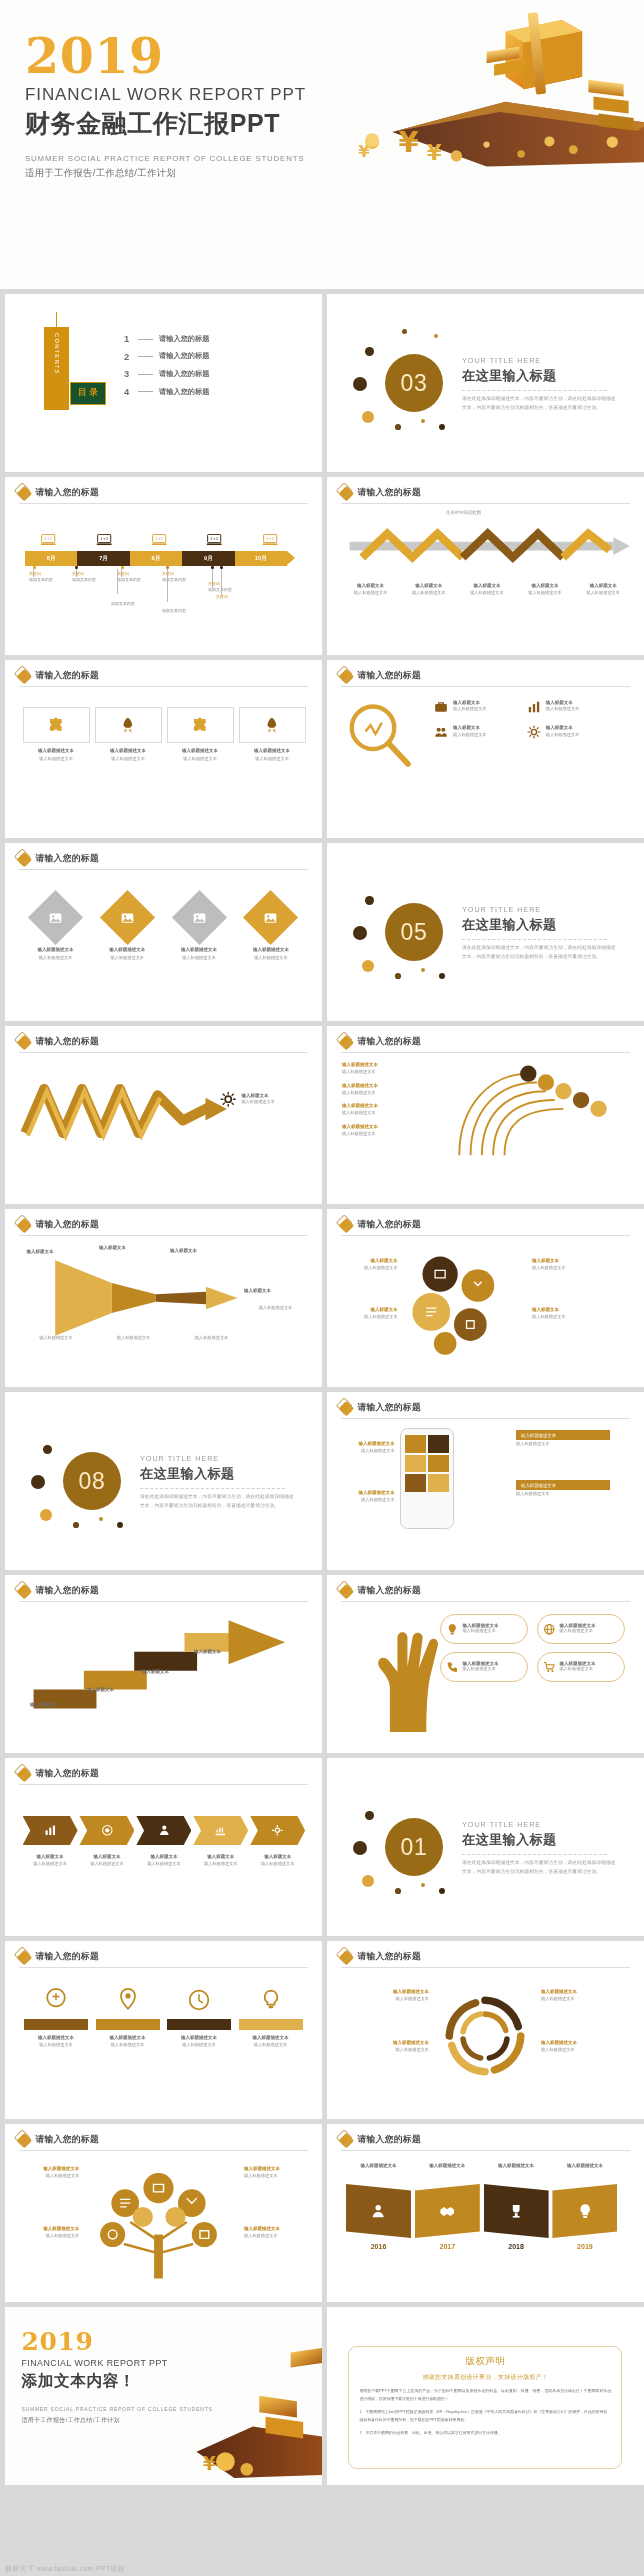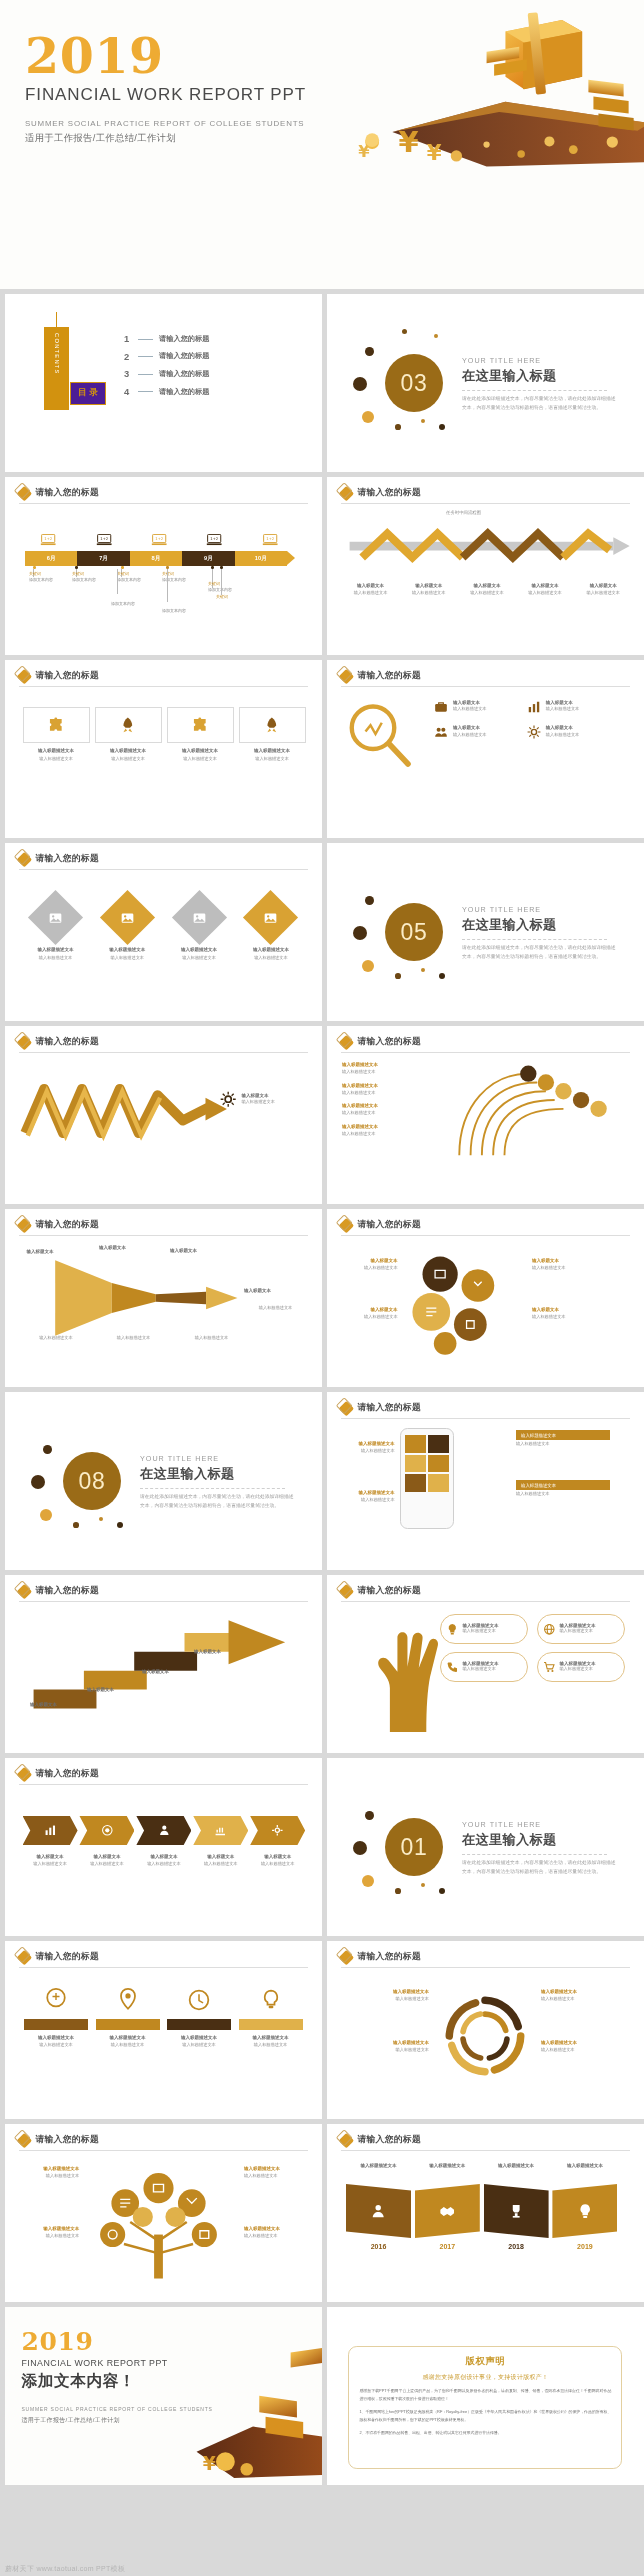--- a/index.html
+++ b/index.html
@@ -48,21 +48,21 @@
   .sec-zh { font-size:13.2px; font-weight:700; color:#4a4a4a; margin-top:1.9px; letter-spacing:0.3px;}
   .sec-dash { width:145px; border-top:0.6px dashed #cfcfcf; margin:5px 0 4.4px;}
   .sec-desc { font-size:4.8px; color:#9a9a9a; line-height:1.75; width:154px;}
 
   
   .toc-bar { position:absolute; left:39px; top:33px; width:25px; height:83px; background:#d2920f;}
   .toc-bar span{ display:block; color:#fff; font-size:5.7px; letter-spacing:1.3px;
      writing-mode:vertical-rl; margin:6.3px auto 0; }
   .toc-stem { position:absolute; left:51px; top:17.6px; width:0.6px; height:19px; background:#d2920f;}
   .toc-mu { position:absolute; left:65px; top:88px; width:36px; height:22.6px; border:1.3px solid #d2920f;
-     display:flex; align-items:center; justify-content:center; gap:2.5px; color:#d2920f; font-size:8.8px; font-weight:700; background:#4c1d95;}
+     display:flex; align-items:center; justify-content:center; gap:2.5px; color:#d2920f; font-size:8.8px; font-weight:700; background:#14532d;}
   .toc-list { position:absolute; left:119px; top:36px; }
   .toc-row { display:flex; align-items:center; height:17.6px; gap:6.3px;}
   .toc-num { font-size:9.4px; font-weight:700; color:#6d6d6d; width:7.5px; }
   .toc-line { width:15px; height:0.6px; background:#9fb0bb;}
   .toc-lbl { font-size:7.2px; color:#6b6b6b; font-weight:700;}
   .cap { font-size:4.2px; color:#8c8c8c; text-align:center; line-height:1.5;}
   .cap-t { font-size:4.5px; color:#6d6d6d; font-weight:700; text-align:center;}
 
   
   .tl-bar { position:absolute; left:20px; top:74px; width:270px; height:15px; display:flex;}
@@ -80,21 +80,21 @@
   .thanks .yr { font-size:25px; }
   .thanks .eng1 { font-size:8.8px; letter-spacing:0.5px;}
   .thanks .zh1 { font-size:15.7px;}
   .thanks .eng2 { font-size:5px;}
   .thanks .zh2 { font-size:6px;}
   .thanks-inner { position:absolute; left:16.4px; top:22.6px; z-index:5;}
 
   
   .cr-card { position:absolute; left:21.4px; top:39px; width:274px; height:123px;
       border:0.8px solid #e3cfa0; border-radius:8.8px; background:#fff; padding:7.5px 10px;}
-  .cr-title { text-align:center; font-size:9.4px; font-weight:700; color:#c99a2d; letter-spacing:0.6px;}
+  .cr-title { text-align:center; font-size:9.4px; font-weight:400; color:#c99a2d; letter-spacing:0.6px;}
   .cr-sub { text-align:center; font-size:6px; color:#c99a2d; margin-top:5px; letter-spacing:0.3px;}
   .cr-p { font-size:3.9px; color:#6e6e6e; line-height:2.05; margin-top:5px; text-align:justify;}
 
   
   .wm { position:absolute; left:5px; bottom:2.5px; font-size:7px; color:#b5b5b5; letter-spacing:0.3px; z-index:30;}
 
   .dotfield .d { position:absolute; border-radius:50%; }
 </style>
 </head>
 <body>
@@ -143,20 +143,21 @@
       <ellipse cx="400" cy="215" rx="8" ry="8" fill="#edbe58"></ellipse>
       <ellipse cx="438" cy="228" rx="7" ry="7" fill="#e0a93c"></ellipse>
       <ellipse cx="500" cy="216" rx="9" ry="9" fill="#f2c35e"></ellipse>
       <ellipse cx="355" cy="235" rx="6" ry="6" fill="#d99f33"></ellipse>
       <ellipse cx="300" cy="220" rx="5" ry="5" fill="#f0c263"></ellipse>
     </svg>
 
     <div class="cover-inner">
       <div class="yr">2019</div>
       <div class="eng1">FINANCIAL WORK REPORT PPT</div>
+      <div class="zh1">财务金融工作汇报PPT</div>
       <div class="eng2">SUMMER SOCIAL PRACTICE REPORT OF COLLEGE STUDENTS</div>
       <div class="zh2">适用于工作报告/工作总结/工作计划</div>
     </div>
   </div>
 
   <div class="grid">
 
     <div class="slide">
       <div class="toc-stem"></div>
       <div class="toc-bar">

